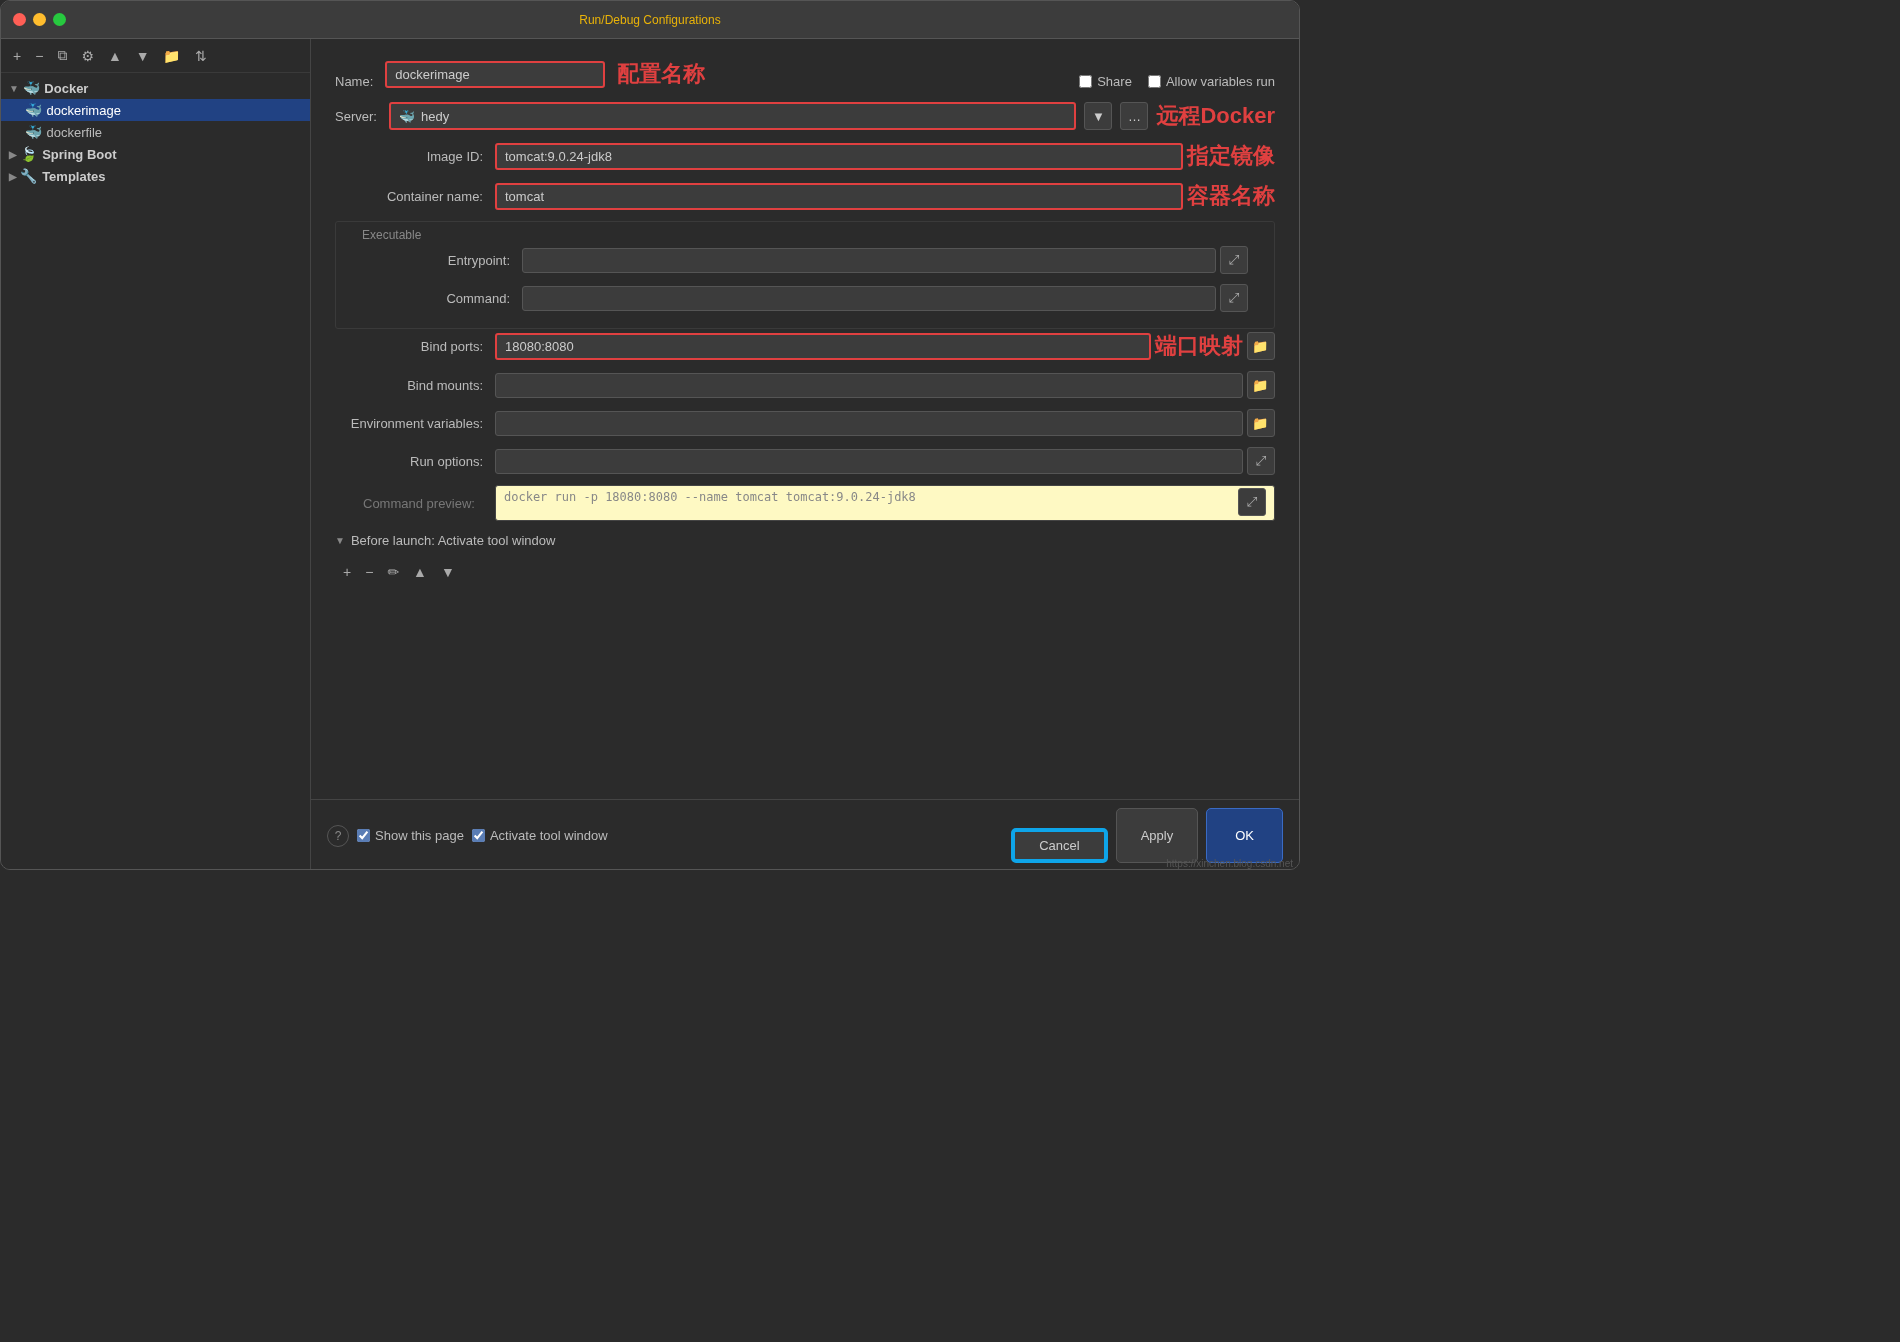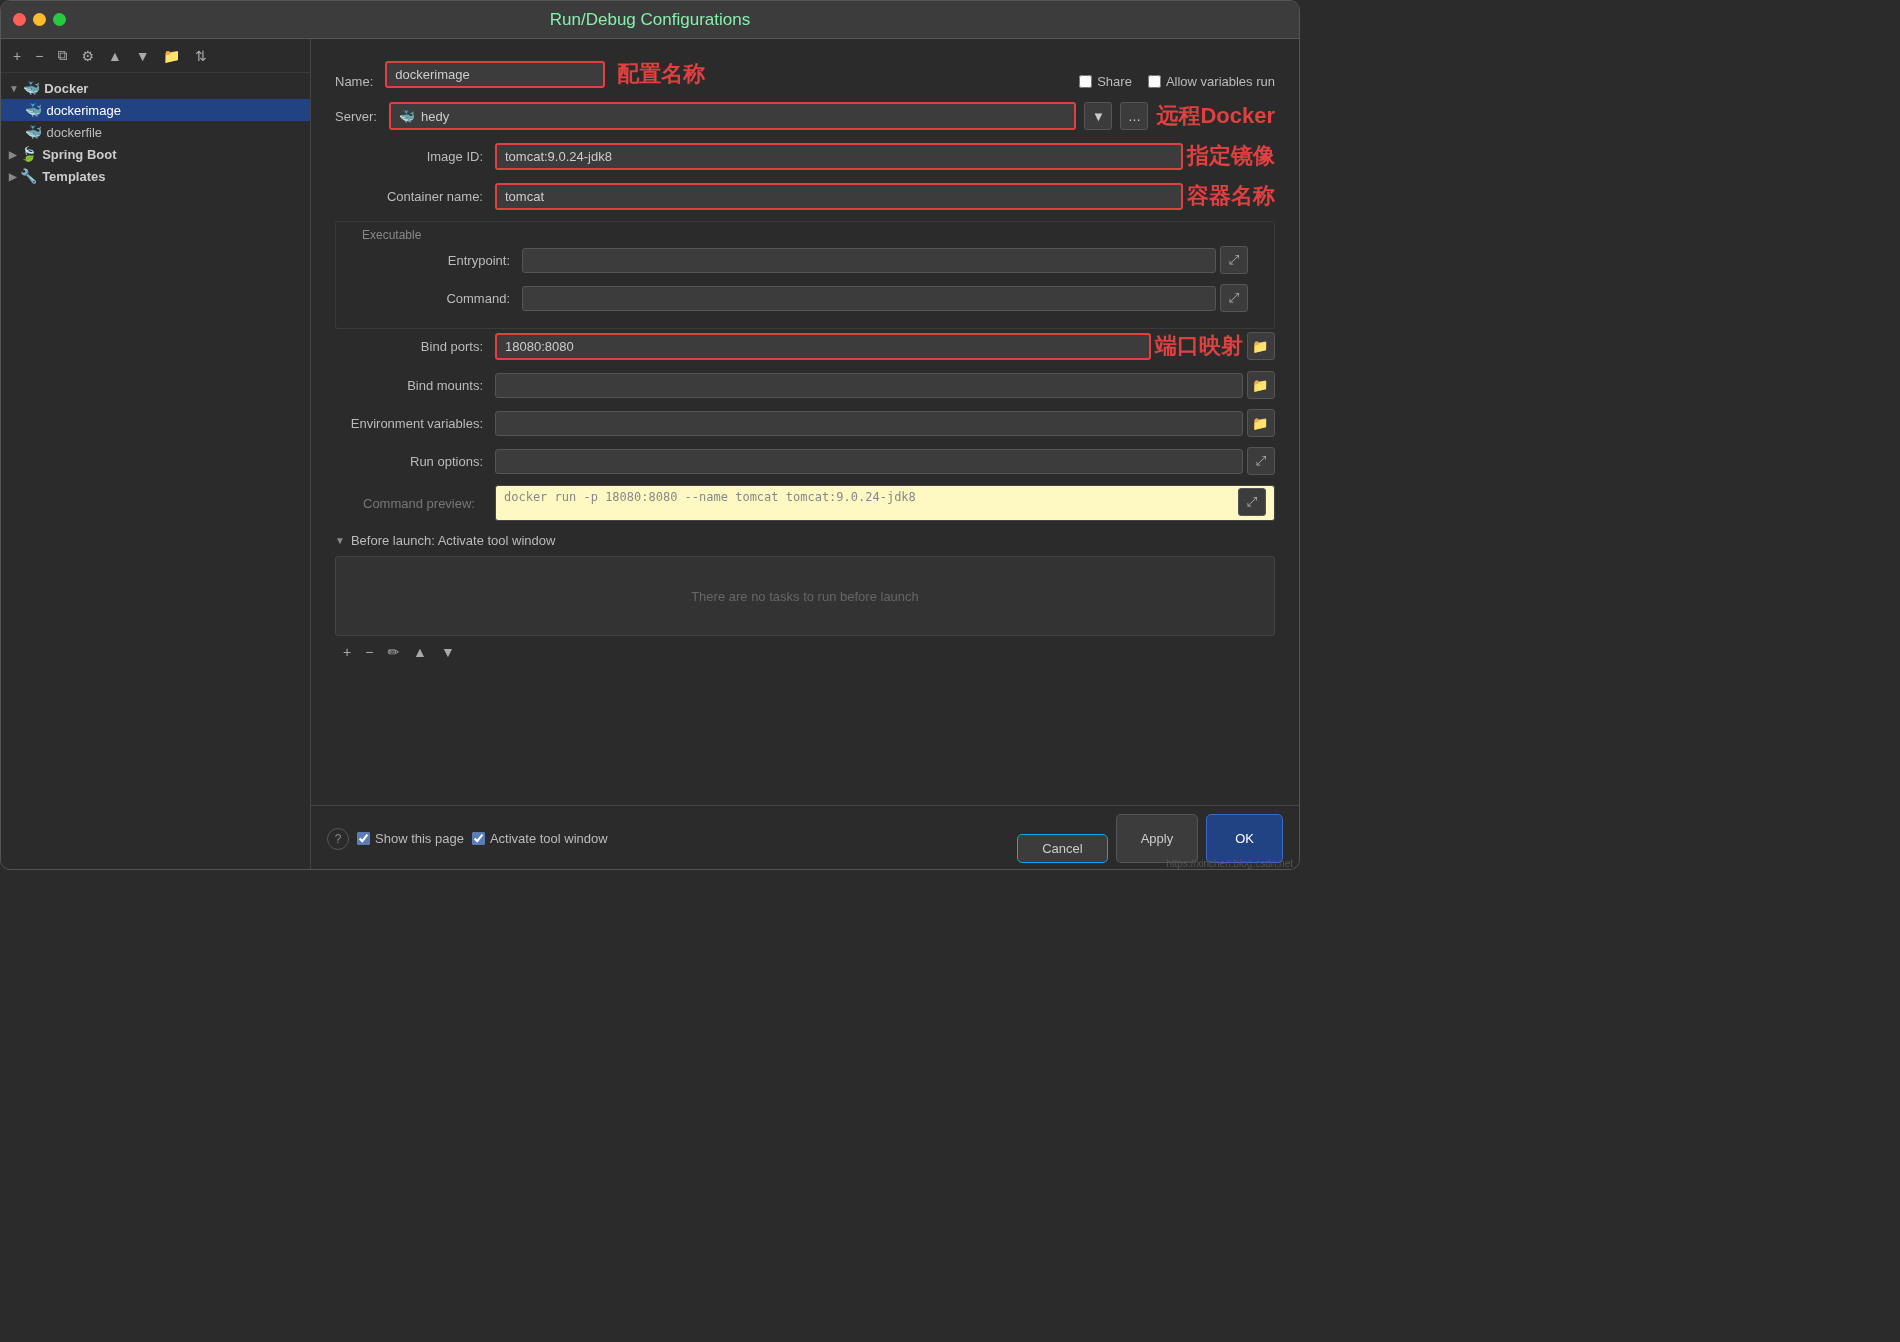--- a/index.html
+++ b/index.html
@@ -33,22 +33,22 @@
     }
     .dot {
       width: 13px;
       height: 13px;
       border-radius: 50%;
     }
     .dot-red { background: #ff5f56; }
     .dot-yellow { background: #ffbd2e; }
     .dot-green { background: #27c93f; }
     .title-text {
-      color: #86efac;
-      font-size: 17px;
+      color: #eab308;
+      font-size: 12px;
     }
 
     
     .main-container {
       display: flex;
       height: calc(870px - 38px);
     }
 
     
     .sidebar {
@@ -337,21 +337,21 @@
     }
 
     
     .action-buttons {
       margin-left: auto;
       display: flex;
       gap: 8px;
     }
     .btn-cancel {
       background: #3c3c3c;
-      border: 1px solid #0ea5e9;
+      border: 4px solid #0ea5e9;
       color: #ccc;
       padding: 6px 24px;
       border-radius: 5px;
       cursor: pointer;
       font-size: 13px;
       margin-top: 20px;
     }
     .btn-apply {
       background: #3c3c3c;
       border: 1px solid #555;
@@ -595,23 +595,20 @@
         <div class="preview-field">
           <span>docker run -p 18080:8080 --name tomcat tomcat:9.0.24-jdk8</span>
           <button class="expand-btn" style="float:right; margin-top:-2px;">⤢</button>
         </div>
       </div>
 
       <div class="before-launch-section">
         <div class="before-launch-header">
           <span style="color:#888; font-size:10px;">▼</span>
           <span>Before launch: Activate tool window</span>
-        </div>
-        <div class="before-launch-area">
-          <span class="before-launch-empty">There are no tasks to run before launch</span>
         </div>
         <div class="before-launch-toolbar">
           <button class="toolbar-btn">+</button>
           <button class="toolbar-btn">−</button>
           <button class="toolbar-btn">✏</button>
           <button class="toolbar-btn">▲</button>
           <button class="toolbar-btn">▼</button>
         </div>
       </div>
 

